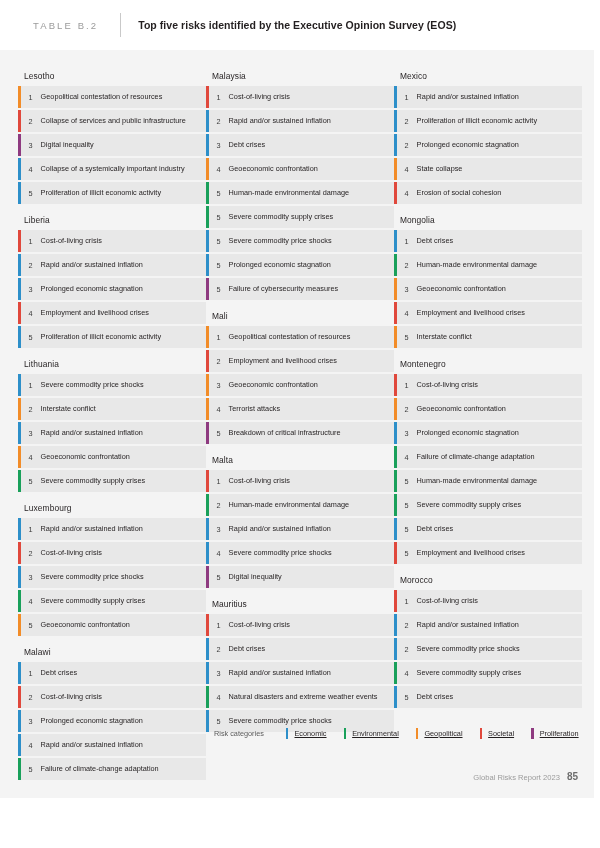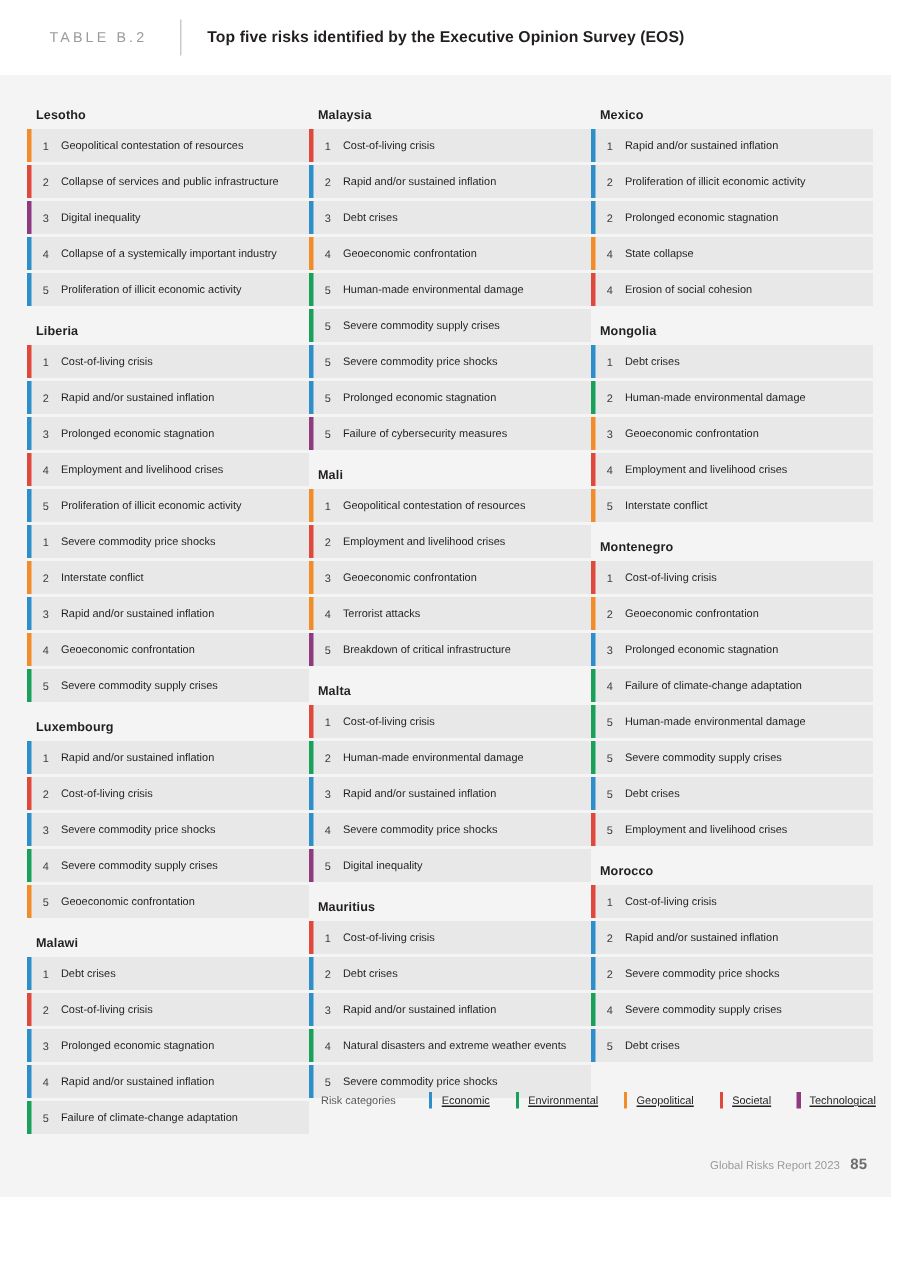--- a/index.html
+++ b/index.html
@@ -63,21 +63,21 @@
   .column {
     width: 188px;
     margin-right: 0px;
   }
   .column + .column { margin-left: 0px; }
 
   .country-block { margin-bottom: 0px; }
 
   .country-name {
     font-size: 8.4px;
-    font-weight: 700;
+    font-weight: 400;
     color: #231f20;
     padding: 9px 0 5px 6px;
     letter-spacing: 0.1px;
   }
 
   .risk-row {
     display: flex;
     align-items: stretch;
     background: #e8e8e8;
     margin-bottom: 2px;
@@ -227,20 +227,21 @@
               <div class="risk-rank">4</div>
               <div class="risk-label">Employment and livelihood crises</div>
             </div>
             <div class="risk-row">
               <div class="risk-bar cat-economic"></div>
               <div class="risk-rank">5</div>
               <div class="risk-label">Proliferation of illicit economic activity</div>
             </div>
           </div>
           <div class="country-block">
+            <div class="country-name">Lithuania</div>
             <div class="risk-row">
               <div class="risk-bar cat-economic"></div>
               <div class="risk-rank">1</div>
               <div class="risk-label">Severe commodity price shocks</div>
             </div>
             <div class="risk-row">
               <div class="risk-bar cat-geopolitical"></div>
               <div class="risk-rank">2</div>
               <div class="risk-label">Interstate conflict</div>
             </div>
@@ -596,21 +597,21 @@
           <div class="legend-item">
             <span class="legend-swatch" style="background: rgb(242, 140, 40);"></span>
             <span class="legend-text">Geopolitical</span>
           </div>
           <div class="legend-item">
             <span class="legend-swatch" style="background: rgb(224, 72, 60);"></span>
             <span class="legend-text">Societal</span>
           </div>
           <div class="legend-item">
             <span class="legend-swatch" style="background: rgb(142, 58, 128);"></span>
-            <span class="legend-text">Technological</span>
+            <span class="legend-text">Proliferation</span>
           </div>
         </div>
     </div>
 
     <div class="footer">
       <span class="footer-text">Global Risks Report 2023</span>
       <span class="footer-page">85</span>
     </div>
   </div>
 

